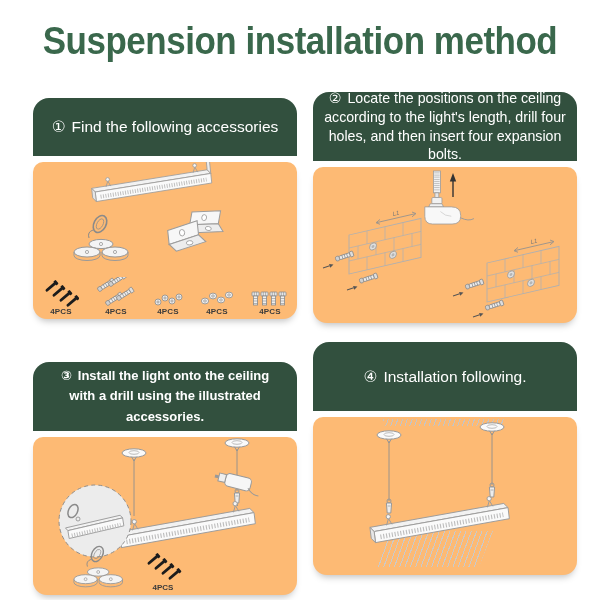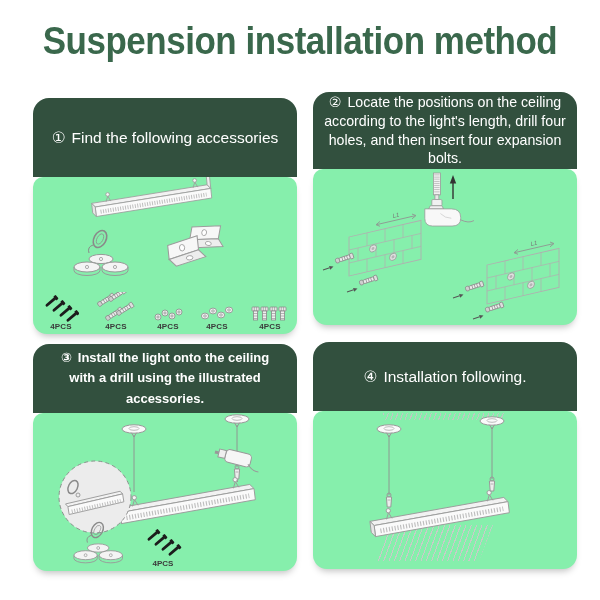--- a/index.html
+++ b/index.html
@@ -5,30 +5,30 @@
   *{margin:0;padding:0;box-sizing:border-box}
   html,body{width:600px;height:600px;background:#fff;overflow:hidden;
     font-family:"Liberation Sans","DejaVu Sans",sans-serif}
   body{position:relative}
   .page-title{position:absolute;top:20px;left:0;width:600px;text-align:center;
     font-size:38px;font-weight:700;color:#3a684c;letter-spacing:-0.5px;
     transform:scaleX(0.92);transform-origin:50% 50%;white-space:nowrap}
   .panel{position:absolute;width:264px}
   #p1{left:33px;top:98px}
   #p2{left:313px;top:92px}
-  #p3{left:33px;top:344px}
+  #p3{left:33px;top:362px}
   #p4{left:313px;top:342px}
   .ph{background:#32503e;color:#fff;border-radius:16px 16px 0 0;display:flex;
     align-items:center;justify-content:center;text-align:center;padding:4px 12px}
-  #p1 .ph{height:79px;font-size:15.5px}
-  #p2 .ph{height:77px;font-size:14.2px;line-height:1.32;padding:4px 6px}
+  #p1 .ph{height:58px;font-size:15.5px}
+  #p2 .ph{height:69px;font-size:14.2px;line-height:1.32;padding:4px 6px}
   #p3 .ph{height:69px;font-size:13px;font-weight:700;line-height:1.55;padding:4px 14px}
   #p4 .ph{height:69px;font-size:15.5px}
   .num{margin-right:6px}
-  .pb{background:#86efac;border-radius:10px 10px 14px 14px;position:relative;
+  .pb{background:#fdba74;border-radius:10px 10px 14px 14px;margin-top:6px;position:relative;
     box-shadow:0 5px 7px -3px rgba(0,0,0,0.25)}
   #p1 .pb{height:157px}
   #p2 .pb{height:156px}
   #p3 .pb,#p4 .pb{height:158px}
   svg{display:block}
   .art{position:absolute;top:0;left:0}
   .parts-row{position:absolute;left:10px;right:8px;bottom:3px;display:flex;
     align-items:flex-end;justify-content:space-between}
   .part{display:flex;flex-direction:column;align-items:center}
   .part .qty{font-size:8px;font-weight:700;color:#3a3a3a;letter-spacing:0.2px;margin-top:1px;line-height:1}

